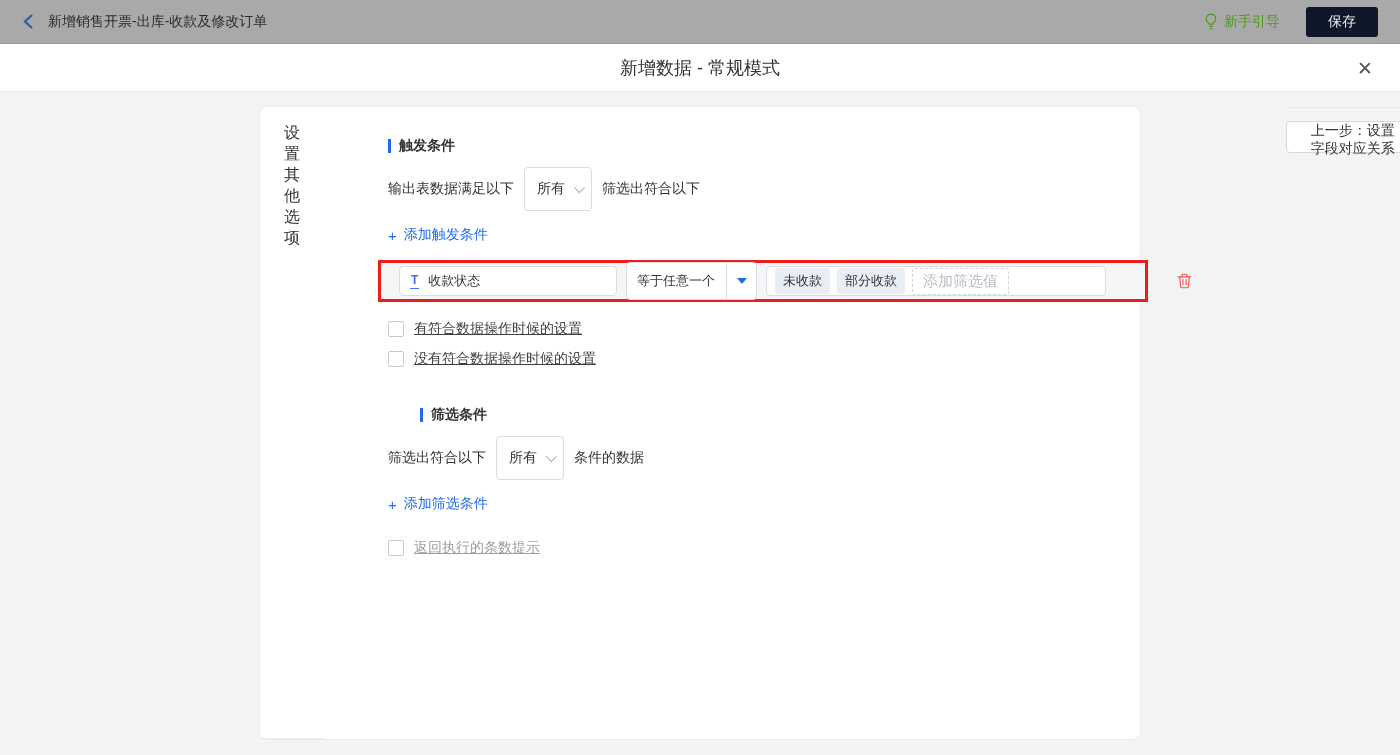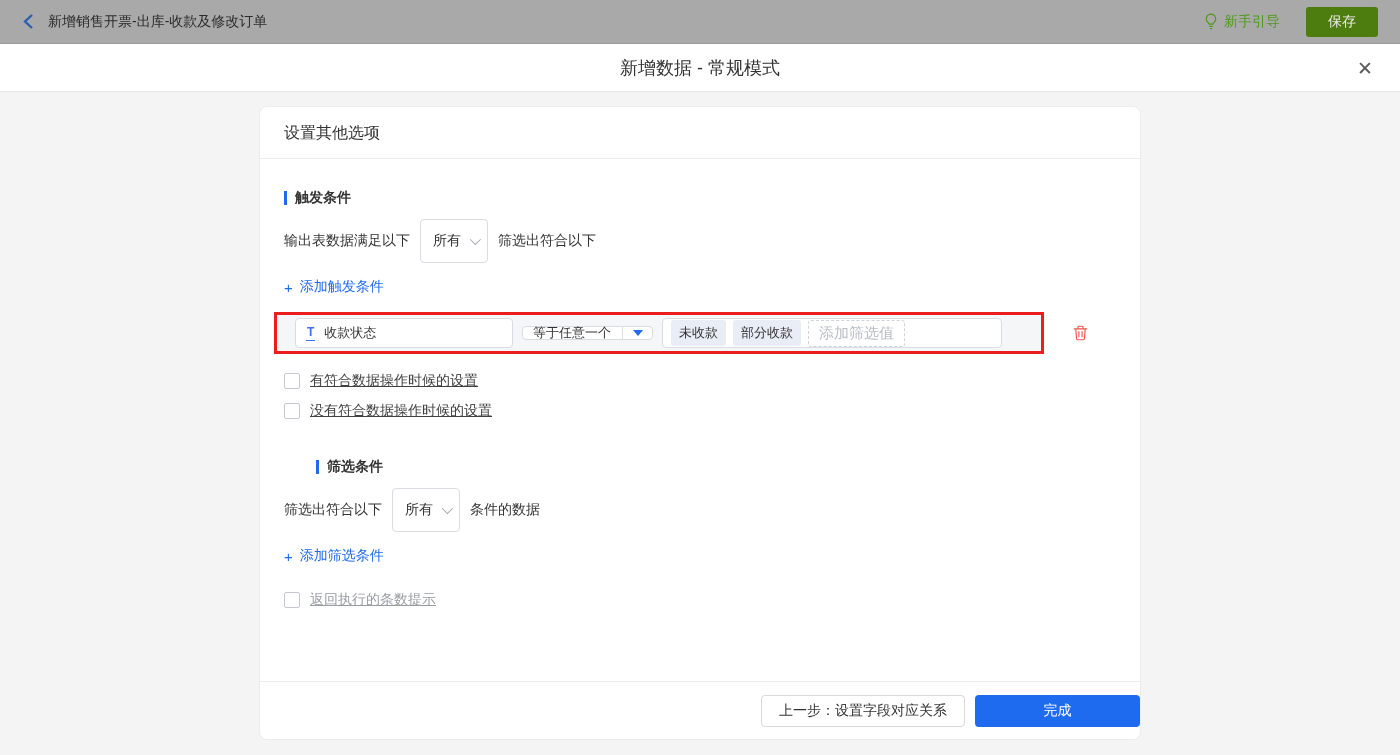--- a/index.html
+++ b/index.html
@@ -18,41 +18,41 @@
   .topbar-left { display: flex; align-items: center; gap: 14px; }
   .back-btn { display: flex; align-items: center; cursor: pointer; }
   .topbar-title { font-size: 14px; color: #2b2b2b; }
   .topbar-center {
     position: absolute; left: 0; right: 0; text-align: center;
     font-size: 15px; color: #3d3d3d; pointer-events: none;
   }
   .topbar-right { margin-left: auto; display: flex; align-items: center; gap: 26px; z-index: 1; }
   .guide { display: flex; align-items: center; gap: 6px; color: #4e9a1d; font-size: 14px; cursor: pointer; }
   .save-btn {
-    background: #4d7c0f; color: #ececec; font-size: 14px;
+    background: #0f172a; color: #ececec; font-size: 14px;
     padding: 6px 22px; border-radius: 3px; border: none; cursor: pointer;
   }
 
   
   .modal-header {
     height: 48px; background: #ffffff; border-bottom: 1px solid #e8e8e8;
     display: flex; align-items: center; justify-content: center; position: relative;
   }
   .modal-title { font-size: 18px; color: #333; font-weight: 500; }
   .modal-close {
     position: absolute; right: 24px; top: 12px; font-size: 19px; color: #5a5a5a;
     cursor: pointer; line-height: 1; padding: 3px;
   }
   .modal-body { height: 663px; background: #f4f4f5; padding-top: 14px; }
 
   
   .card {
     width: 882px; height: 634px; margin: 0 auto; background: #fff;
     border: 1px solid #ececec; border-radius: 8px;
-    display: flex; flex-direction: column;
+    display: flex; flex-direction: row; gap: 40px;
   }
   .card-header {
     padding: 16px 24px 14px; font-size: 16px; color: #333;
     border-bottom: 1px solid #ebebeb;
   }
   .card-content { flex: 1; padding: 30px 24px 0; }
 
   .section-title { display: flex; align-items: center; font-size: 14px; font-weight: bold; color: #333; }
   .section-bar { width: 3px; height: 14px; background: #1e6bf0; margin-right: 8px; }
 
@@ -79,21 +79,21 @@
   }
   .field-box {
     width: 218px; height: 30px; background: #fff; border: 1px solid #d9dce1; border-radius: 4px;
     display: flex; align-items: center; gap: 9px; padding: 0 10px; font-size: 13px; color: #333; cursor: pointer;
   }
   .ticon {
     color: #3f6ef7; font-weight: bold; font-size: 12px; line-height: 1;
     border-bottom: 1.5px solid #3f6ef7; padding: 0 1px 2px;
   }
   .op-box {
-    width: 131px; height: 14px; background: #fff; border: 1px solid #d9dce1; border-radius: 4px;
+    width: 131px; height: 38px; background: #fff; border: 1px solid #d9dce1; border-radius: 4px;
     display: flex; align-items: center; font-size: 13px; color: #333; cursor: pointer;
   }
   .op-text { flex: 1; padding: 0 10px; white-space: nowrap; }
   .op-sep { width: 1px; align-self: stretch; background: #d9dce1; }
   .op-arrow-zone { width: 29px; display: flex; justify-content: center; }
   .tri-down { width: 0; height: 0; border-left: 5px solid transparent; border-right: 5px solid transparent; border-top: 6px solid #1e6bf0; }
   .value-box {
     width: 340px; height: 30px; background: #fff; border: 1px solid #d9dce1; border-radius: 4px;
     display: flex; align-items: center; gap: 7px; padding: 0 8px; overflow: hidden;
   }

